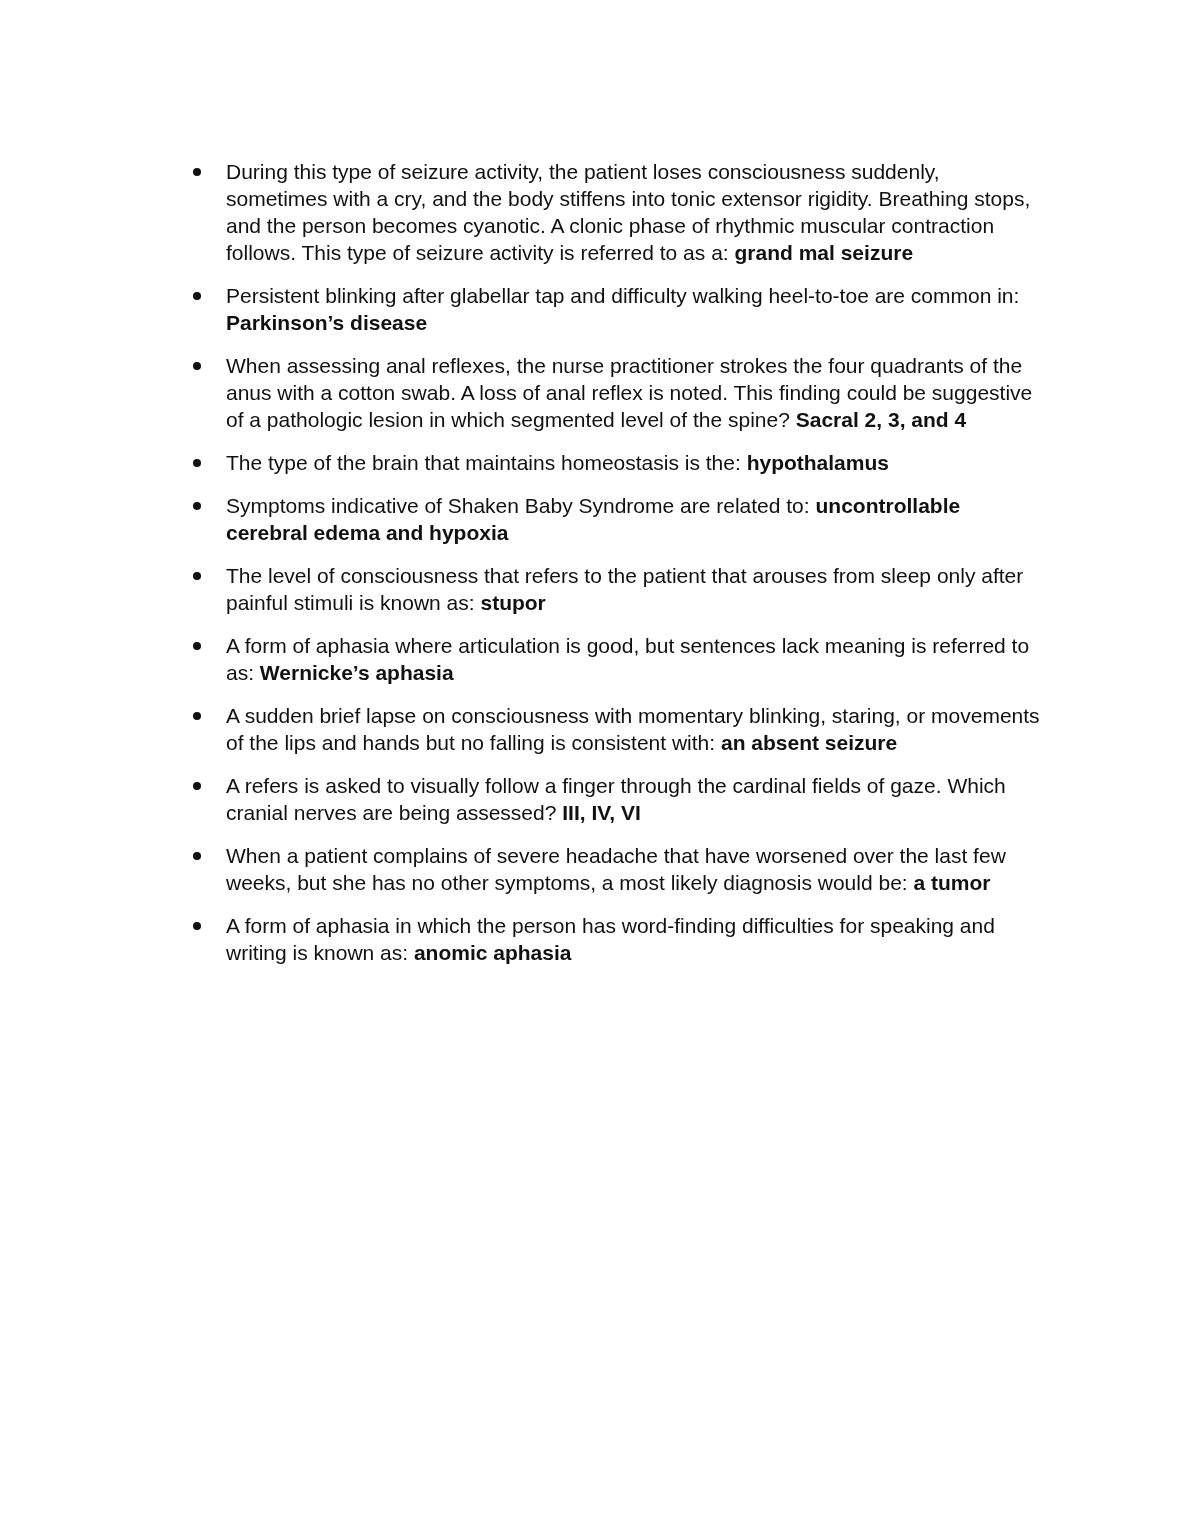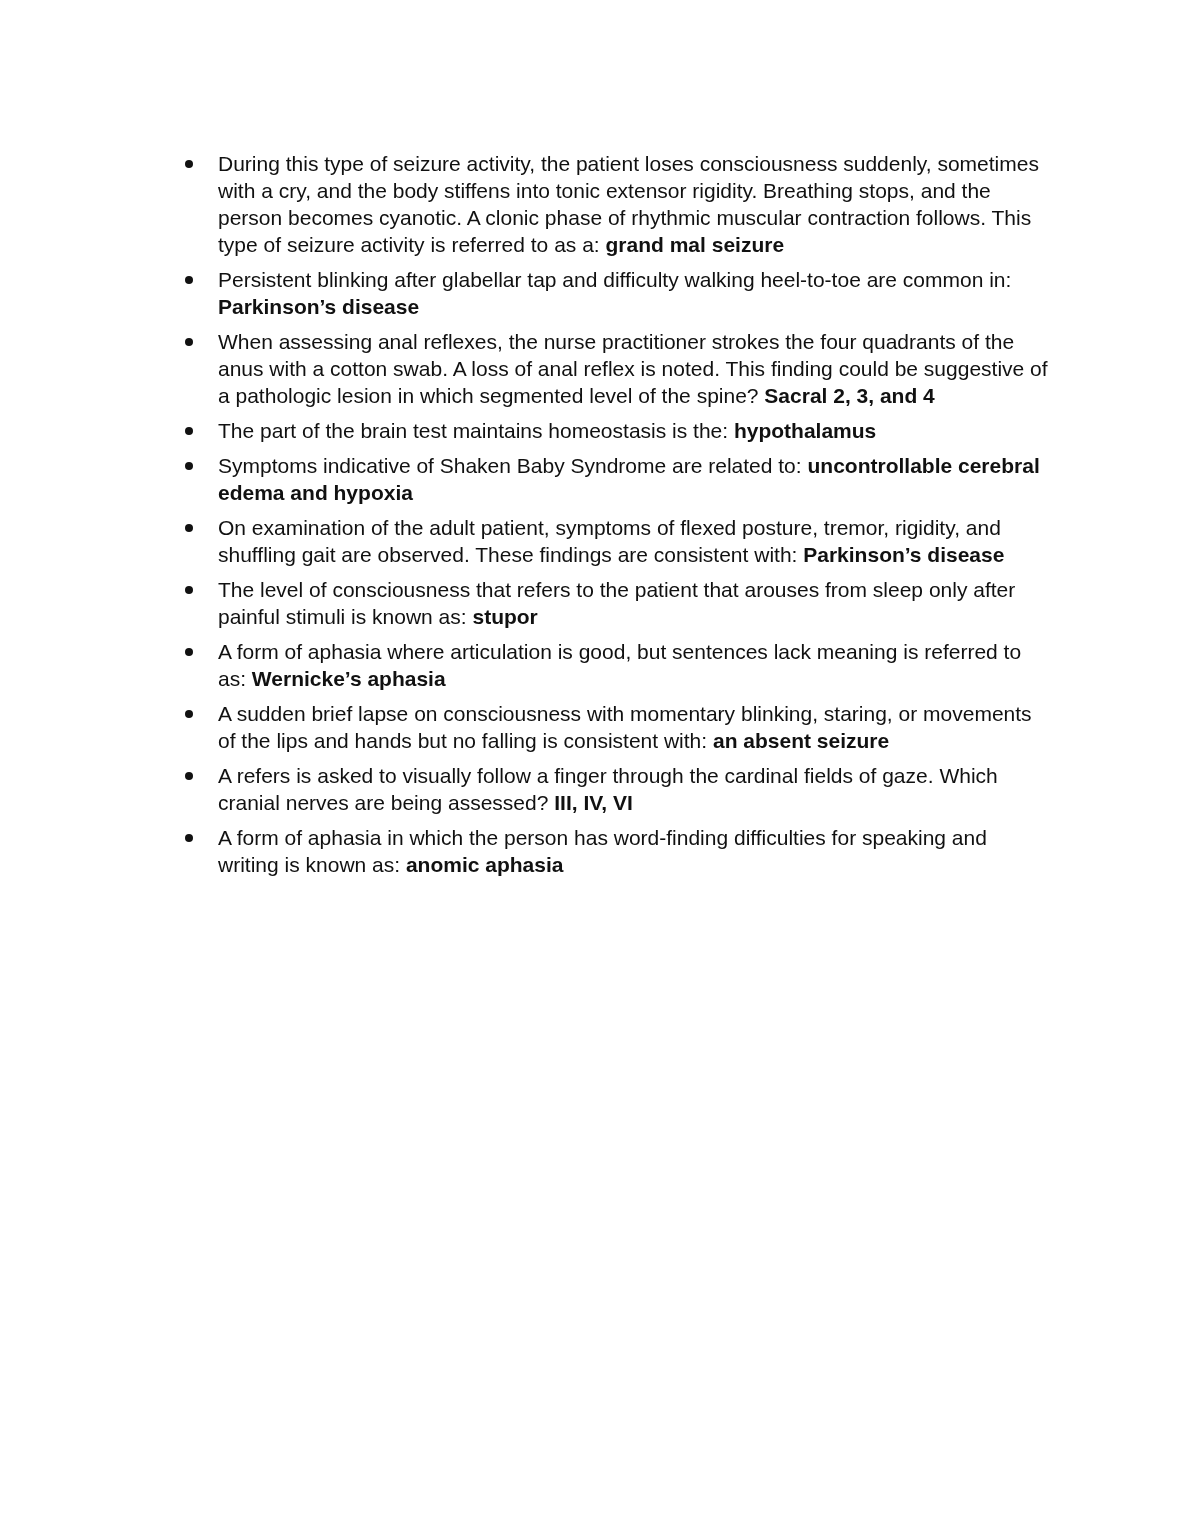--- a/index.html
+++ b/index.html
@@ -19,21 +19,21 @@
   }
   ul.notes-list {
     list-style: none;
     margin: 0;
     padding: 142px 130px 0 210px;
     font-size: 21px;
     line-height: 27px;
   }
   ul.notes-list li {
     position: relative;
-    margin: 8px;
+    margin: 16px;
     padding: 0;
   }
   ul.notes-list li::before {
     content: "";
     position: absolute;
     left: -33px;
     top: 10px;
     width: 8px;
     height: 8px;
     border-radius: 50%;
@@ -48,34 +48,34 @@
 
 <div class="page">
   <ul class="notes-list">
   <li><span>During this type of seizure activity, the patient loses consciousness suddenly, sometimes with a cry, and the body stiffens into tonic extensor rigidity. Breathing stops, and the person becomes cyanotic. A clonic phase of rhythmic muscular contraction follows. This type of seizure activity is referred to as a:</span> <strong>grand mal seizure</strong></li>
 
   <li><span>Persistent blinking after glabellar tap and difficulty walking heel-to-toe are common in:</span> <strong>Parkinson’s disease</strong></li>
 
 
   <li><span>When assessing anal reflexes, the nurse practitioner strokes the four quadrants of the anus with a cotton swab. A loss of anal reflex is noted. This finding could be suggestive of a pathologic lesion in which segmented level of the spine?</span> <strong>Sacral 2, 3, and 4</strong></li>
 
-  <li><span>The part of the brain test maintains homeostasis is the:</span> <strong>hypothalamus</strong></li>
+  <li><span>The type of the brain that maintains homeostasis is the:</span> <strong>hypothalamus</strong></li>
 
   <li><span>Symptoms indicative of Shaken Baby Syndrome are related to:</span> <strong>uncontrollable cerebral edema and hypoxia</strong></li>
 
-  <li><span>On examination of the adult patient, symptoms of flexed posture, tremor, rigidity, and shuffling gait are observed. These findings are consistent with:</span> <strong>Parkinson’s disease</strong></li>
 
   <li><span>The level of consciousness that refers to the patient that arouses from sleep only after painful stimuli is known as:</span> <strong>stupor</strong></li>
 
 
   <li><span>A form of aphasia where articulation is good, but sentences lack meaning is referred to as:</span> <strong>Wernicke’s aphasia</strong></li>
 
 
   <li><span>A sudden brief lapse on consciousness with momentary blinking, staring, or movements of the lips and hands but no falling is consistent with:</span> <strong>an absent seizure</strong></li>
 
   <li><span>A refers is asked to visually follow a finger through the cardinal fields of gaze. Which cranial nerves are being assessed?</span> <strong>III, IV, VI</strong></li>
 
+  <li><span>When a patient complains of severe headache that have worsened over the last few weeks, but she has no other symptoms, a most likely diagnosis would be:</span> <strong>a tumor</strong></li>
 
   <li><span>A form of aphasia in which the person has word-finding difficulties for speaking and writing is known as:</span> <strong>anomic aphasia</strong></li>
 
 
 </ul>
 </div>
 
 </body></html>

